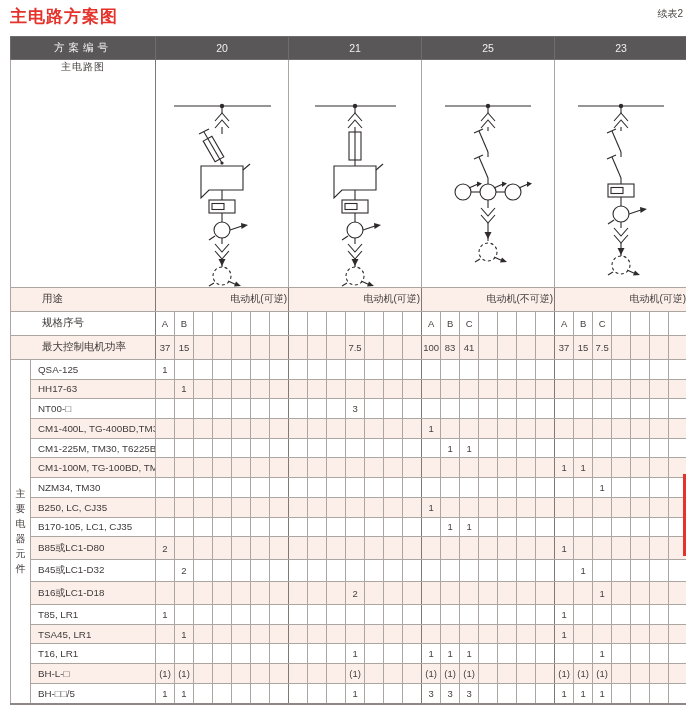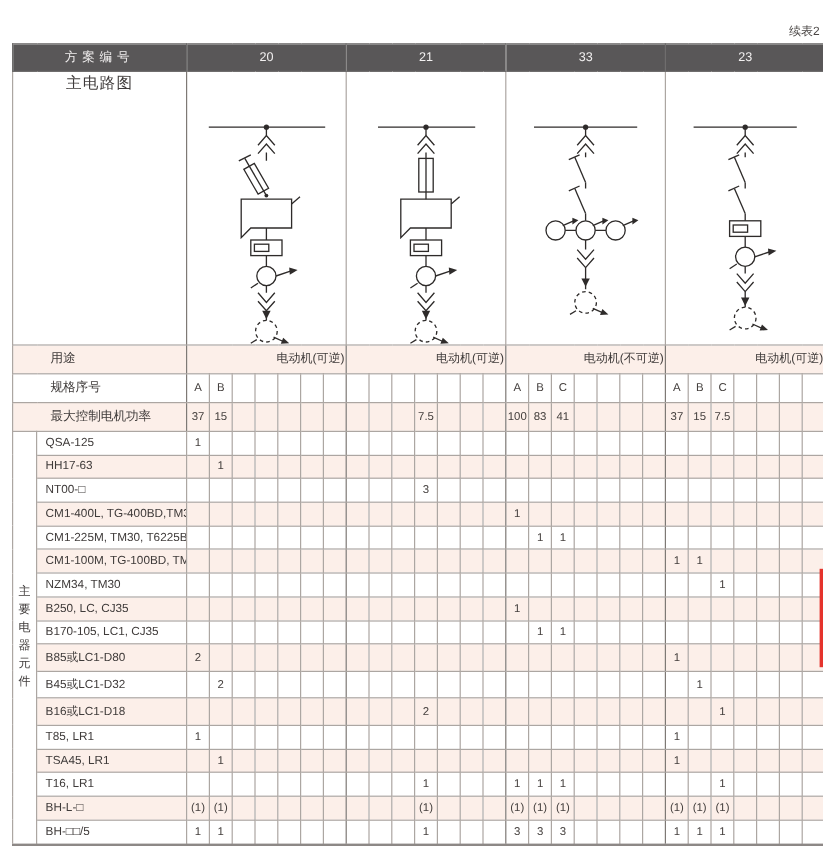--- a/index.html
+++ b/index.html
@@ -1,61 +1,62 @@
 <!DOCTYPE html>
 <html><head>
 <meta charset="utf-8">
 <style>
   html,body{margin:0;padding:0;background:#ffffff;}
   .page{position:relative;width:686px;height:705px;background:#ffffff;overflow:hidden;
         font-family:"Liberation Sans",sans-serif;}
   .title{position:absolute;top:5px;left:10px;margin:0;font-size:17px;font-weight:bold;
          color:#e5332c;letter-spacing:1px;}
-  .continued{position:absolute;top:19px;right:3px;font-size:10px;color:#4a4644;}
+  .continued{position:absolute;top:7px;right:3px;font-size:10px;color:#4a4644;}
   table.main{position:absolute;top:36px;left:10px;width:677px;height:669px;
              table-layout:fixed;border-collapse:collapse;
              border:1px solid #9b9593;border-bottom:2px solid #8d8886;}
   td{border:1px solid #aca6a2;overflow:hidden;}
   tr.hdr td{background:#595758;color:#f2f0f0;border:1px solid #6f6d6d;
             text-align:center;font-size:10.5px;height:20px;}
   tr.hdr td.schemelabel{letter-spacing:4px;margin-left:37px;}
   tr.diagrow td{height:227px;vertical-align:top;background:#ffffff;text-align:center;padding:0;}
-  td.diaglabel{vertical-align:middle;text-align:center;font-size:13px;color:#3f3b3a;
+  td.diaglabel{vertical-align:middle;text-align:center;font-size:10px;color:#3f3b3a;
                letter-spacing:1px;border-right-color:#7e7975;}
   td.lbl{font-size:10.5px;color:#3f3b3a;padding-left:31px;border-right-color:#7e7975;
          white-space:nowrap;}
   td.ctr{text-align:right;font-size:10px;color:#3f3b3a;}
   td.v{text-align:center;font-size:9.5px;color:#45403e;padding:0;white-space:nowrap;}
   td.ge{border-right-color:#7e7975;}
   td.name{font-size:9.8px;color:#3f3b3a;padding-left:7px;white-space:nowrap;margin-left:44px;}
   td.strip{text-align:center;vertical-align:middle;font-size:10px;line-height:15px;
            color:#3f3b3a;padding:0;background:#ffffff;}
   tr.pink td{background:#fcefe9;}
   tr.comp td{background-clip:padding-box;}
   .redbar{position:absolute;right:0px;top:474px;width:3px;height:82px;background:#e5332c;}
   svg{display:block;margin:0 auto;}
 </style>
 </head>
 <body>
 
 <div class="page">
+  <h1 class="title">主电路方案图</h1>
   <div class="continued">续表2</div>
 
   <table class="main">
     <colgroup>
       <col style="width:20px">
         <col style="width:125px">
       <col span="28" style="width:19px">
     </colgroup>
     <thead>
       <tr class="hdr">
         <td colspan="2" class="schemelabel">方案编号</td>
         <td colspan="7">20</td>
         <td colspan="7">21</td>
-        <td colspan="7">33</td>
+        <td colspan="7">25</td>
         <td colspan="7">23</td>
       </tr>
     </thead>
     <tbody id="tb">
       <tr class="diagrow">
         <td colspan="2" class="diaglabel">主电路图</td>
         <td colspan="7">
           <svg width="131" height="227" viewBox="0 0 131 227">
             <g stroke="#2e2b2a" stroke-width="1.1" fill="none">
               <line x1="17" y1="46" x2="114" y2="46"></line>

